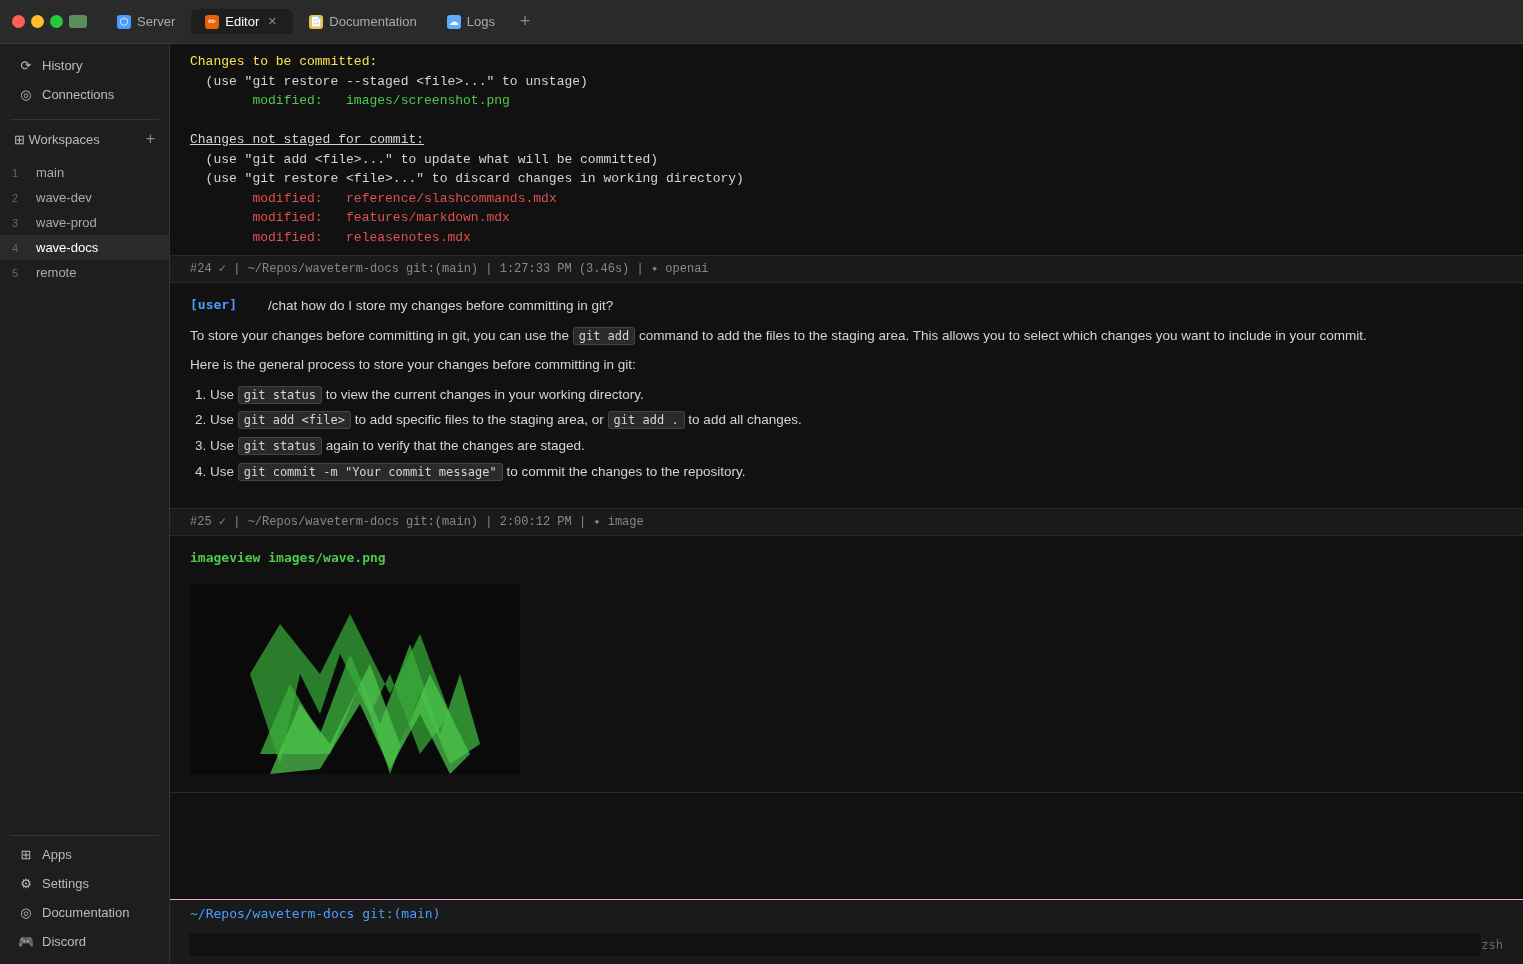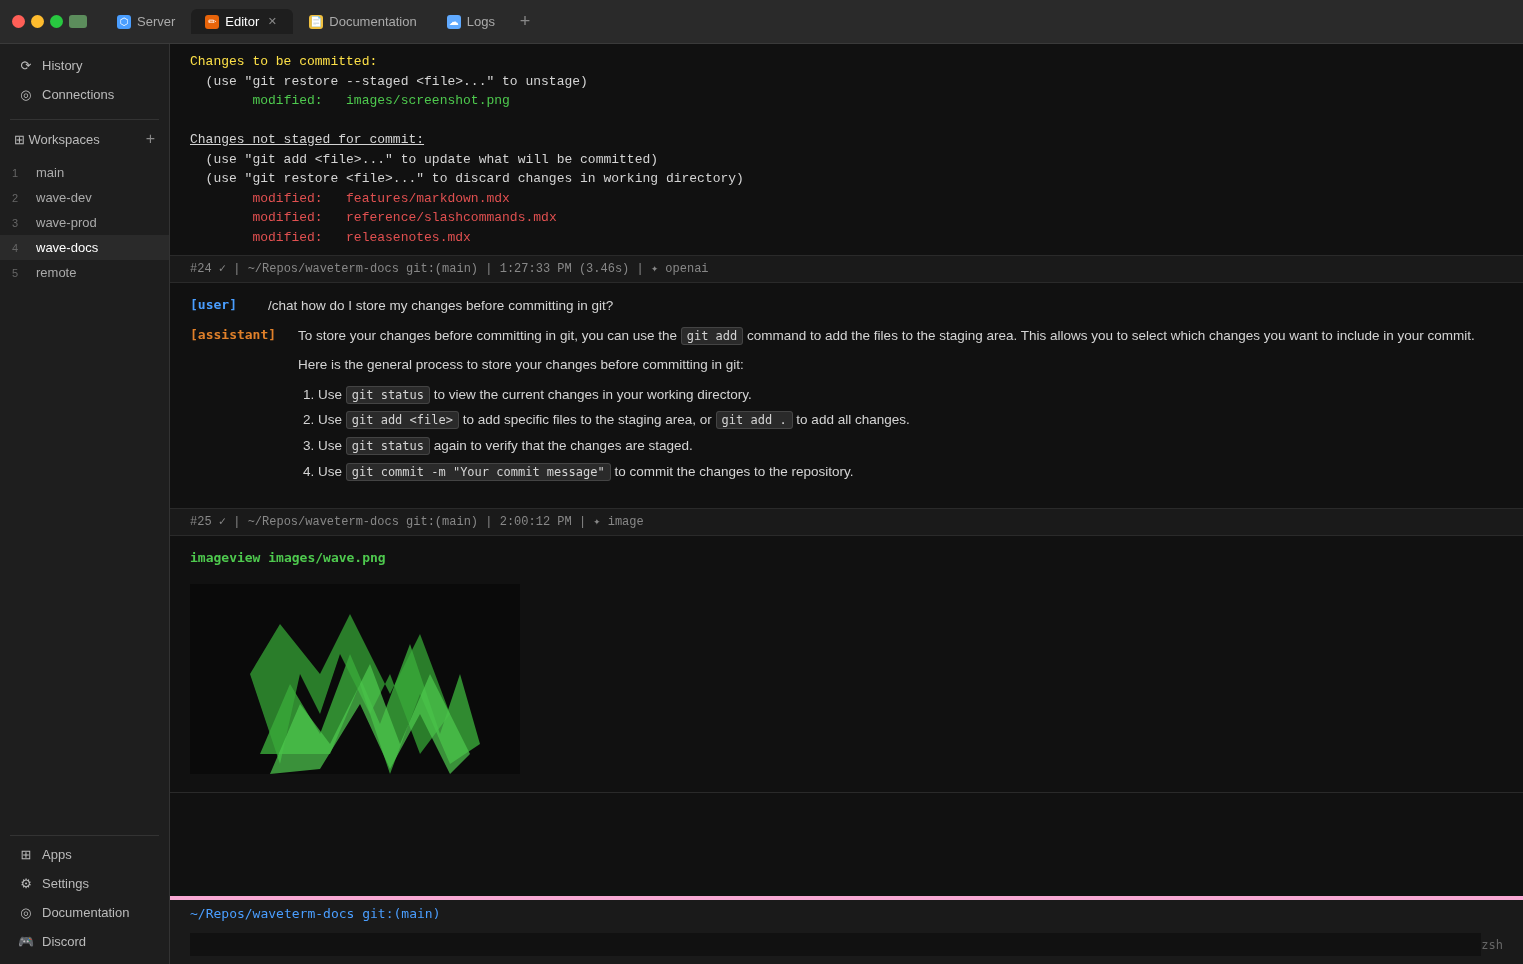--- a/index.html
+++ b/index.html
@@ -247,21 +247,21 @@
       border-bottom: 1px solid #2a2a2a;
     }
     .wave-image {
       width: 330px;
       height: 190px;
       margin-top: 8px;
     }
     
     #bottom-bar {
       background: #1a1a1a;
-      border-top: 4px solid #f9a8d4;
+      border-top: 1px solid #f9a8d4;
       padding: 6px 20px;
       font-family: 'Menlo', monospace;
       font-size: 13px;
       color: #888;
       display: flex;
       align-items: center;
       justify-content: space-between;
       flex-shrink: 0;
     }
     #input-area {
@@ -388,36 +388,35 @@
     <div id="terminal">
 
       <div class="term-block">
         <div style="color:#fde047;">Changes to be committed:</div>
         <div style="color:#d4d4d4;">&nbsp;&nbsp;(use "git restore --staged &lt;file&gt;..." to unstage)</div>
         <div>&nbsp;&nbsp;&nbsp;&nbsp;&nbsp;&nbsp;&nbsp;&nbsp;<span class="term-green">modified:</span>&nbsp;&nbsp;&nbsp;<span class="term-green">images/screenshot.png</span></div>
         <br>
         <div style="color:#d4d4d4;text-decoration:underline;">Changes not staged for commit:</div>
         <div style="color:#d4d4d4;">&nbsp;&nbsp;(use "git add &lt;file&gt;..." to update what will be committed)</div>
         <div style="color:#d4d4d4;">&nbsp;&nbsp;(use "git restore &lt;file&gt;..." to discard changes in working directory)</div>
+        <div>&nbsp;&nbsp;&nbsp;&nbsp;&nbsp;&nbsp;&nbsp;&nbsp;<span class="term-red">modified:</span>&nbsp;&nbsp;&nbsp;<span class="term-red">reference/slashcommands.mdx</span></div>
         <div>&nbsp;&nbsp;&nbsp;&nbsp;&nbsp;&nbsp;&nbsp;&nbsp;<span class="term-red">modified:</span>&nbsp;&nbsp;&nbsp;<span class="term-red">features/markdown.mdx</span></div>
-        <div>&nbsp;&nbsp;&nbsp;&nbsp;&nbsp;&nbsp;&nbsp;&nbsp;<span class="term-red">modified:</span>&nbsp;&nbsp;&nbsp;<span class="term-red">reference/slashcommands.mdx</span></div>
         <div>&nbsp;&nbsp;&nbsp;&nbsp;&nbsp;&nbsp;&nbsp;&nbsp;<span class="term-red">modified:</span>&nbsp;&nbsp;&nbsp;<span class="term-red">releasenotes.mdx</span></div>
       </div>
 
       <div class="term-status-line">
         <span>#24 ✓  |  ~/Repos/waveterm-docs  git:(main)  |  1:27:33 PM (3.46s)  |  ✦ openai</span>
       </div>
 
       <div class="chat-block">
         <div class="chat-user-line">
           <span class="chat-label-user">[user]</span>
           <span class="chat-content">/chat how do I store my changes before committing in git?</span>
         </div>
         <div class="chat-user-line">
-          <span class="chat-label-assistant">[assistant]</span>
           <div class="chat-content">
             <p>
               <span>To store your changes before committing in git, you can use the </span><code class="code-inline">git add</code><span> command to add the files to the staging area. This allows you to select which changes you want to include in your commit.</span>
             </p>
             <p>Here is the general process to store your changes before committing in git:</p>
             <ol>
               <li>Use <code class="code-inline">git status</code> to view the current changes in your working directory.</li>
               <li>Use <code class="code-inline">git add &lt;file&gt;</code> to add specific files to the staging area, or <code class="code-inline">git add .</code> to add all changes.</li>
               <li>Use <code class="code-inline">git status</code> again to verify that the changes are staged.</li>
               <li>Use <code class="code-inline">git commit -m "Your commit message"</code> to commit the changes to the repository.</li>

